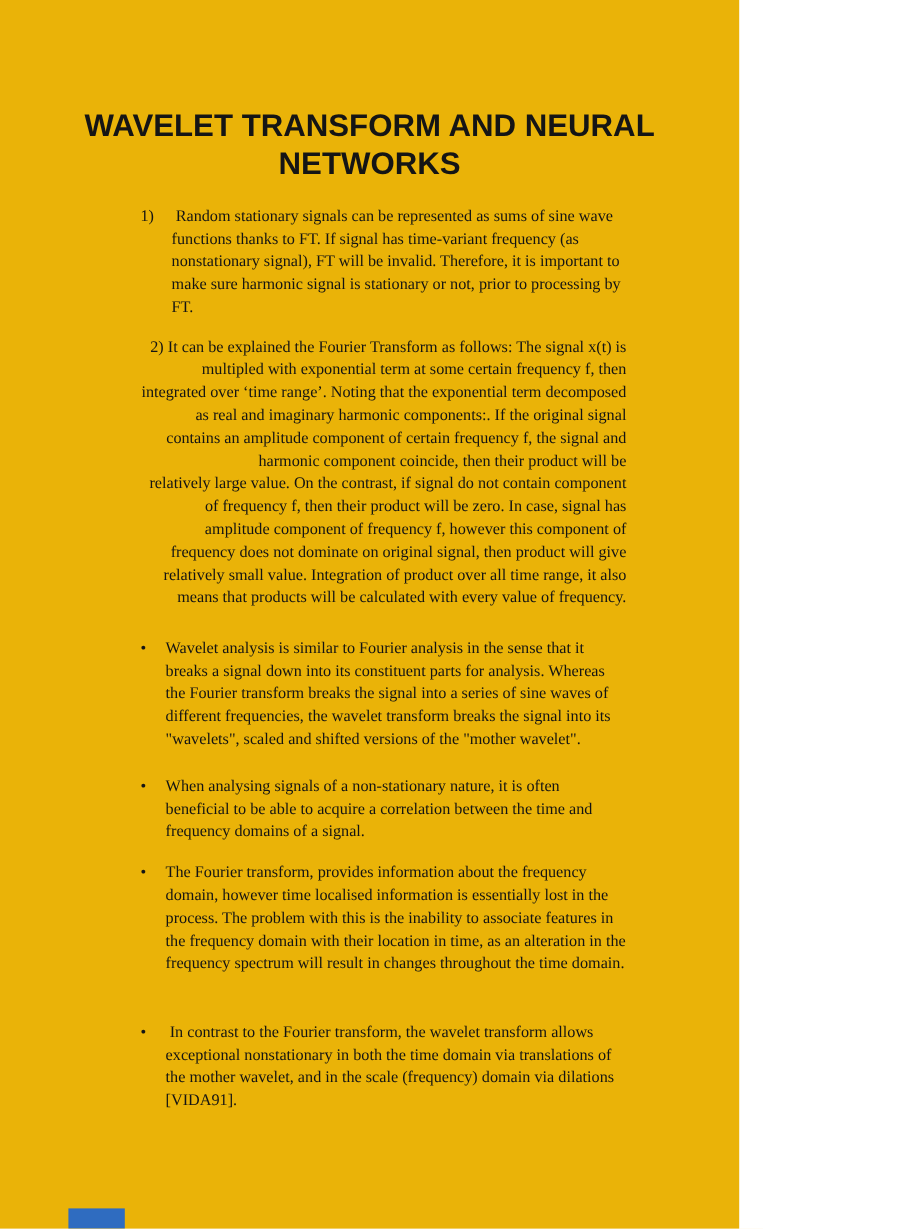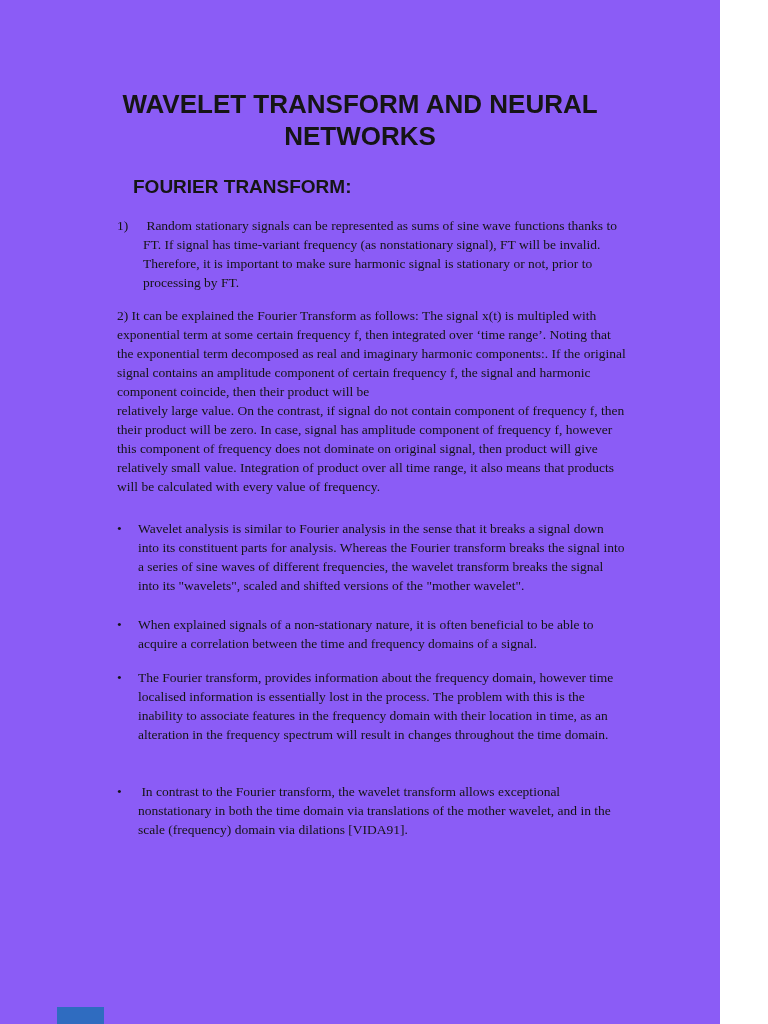--- a/index.html
+++ b/index.html
@@ -2,23 +2,23 @@
 <html><head>
 <meta charset="utf-8">
 <style>
   html, body {
     margin: 0;
     padding: 0;
     background: #ffffff;
   }
   .page {
     position: relative;
-    width: 720px;
+    width: 616px;
     height: 1024px;
-    background: #8b5cf6;
+    background: #eab308;
     overflow: hidden;
     font-family: "Liberation Serif", serif;
     color: #111111;
   }
   .doc-title {
     margin: 88px auto 0 auto;
     width: 490px;
     text-align: center;
     font-family: "Liberation Sans", sans-serif;
     font-weight: bold;
@@ -56,20 +56,21 @@
     margin-top: 18px;
   }
   .numbered-item .num {
     flex: 0 0 26px;
   }
   .numbered-item .num-text {
     flex: 1;
   }
   .para {
     margin: 0;
+    text-align: right;
   }
   .para-2 { margin-top: 14px; }
   .para-3 { margin-top: 24px; }
   .bullet-item {
     display: flex;
     margin-top: 20px;
   }
   .bullet-item .marker {
     flex: 0 0 21px;
     font-size: 13.5px;
@@ -92,40 +93,39 @@
 </style>
 </head>
 <body>
 
 <div class="page">
 
   <h1 class="doc-title">WAVELET TRANSFORM AND NEURAL NETWORKS</h1>
 
   <div class="content">
 
-    <h2 class="section-heading heading-fourier">FOURIER TRANSFORM:</h2>
 
     <div class="numbered-item body-text">
       <span class="num">1)</span>
       <span class="num-text"> Random stationary signals can be represented as sums of sine wave functions thanks to FT. If signal has time-variant frequency (as nonstationary signal), FT will be invalid. Therefore, it is important to make sure harmonic signal is stationary or not, prior to processing by FT.</span>
     </div>
 
     <p class="para para-2 body-text">2) It can be explained the Fourier Transform as follows: The signal x(t) is multipled with exponential term at some certain frequency f, then integrated over ‘time range’. Noting that the exponential term decomposed as real and imaginary harmonic components:. If the original signal contains an amplitude component of certain frequency f, the signal and harmonic component coincide, then their product will be
 relatively large value. On the contrast, if signal do not contain component of frequency f, then their product will be zero. In case, signal has amplitude component of frequency f, however this component of frequency does not dominate on original signal, then product will give relatively small value. Integration of product over all time range, it also means that products will be calculated with every value of frequency.</p>
 
 
 
     <div class="bullet-item bullet-1 body-text">
       <span class="marker">•</span>
       <span class="bullet-text">Wavelet analysis is similar to Fourier analysis in the sense that it breaks a signal down into its constituent parts for analysis. Whereas the Fourier transform breaks the signal into a series of sine waves of different frequencies, the wavelet transform breaks the signal into its "wavelets", scaled and shifted versions of the "mother wavelet".</span>
     </div>
 
     <div class="bullet-item bullet-2 body-text">
       <span class="marker">•</span>
-      <span class="bullet-text">When explained signals of a non-stationary nature, it is often beneficial to be able to acquire a correlation between the time and frequency domains of a signal.</span>
+      <span class="bullet-text">When analysing signals of a non-stationary nature, it is often beneficial to be able to acquire a correlation between the time and frequency domains of a signal.</span>
     </div>
 
     <div class="bullet-item bullet-3 body-text">
       <span class="marker">•</span>
       <span class="bullet-text">The Fourier transform, provides information about the frequency domain, however time localised information is essentially lost in the process. The problem with this is the inability to associate features in the frequency domain with their location in time, as an alteration in the frequency spectrum will result in changes throughout the time domain.</span>
     </div>
 
     <div class="bullet-item bullet-4 body-text">
       <span class="marker">•</span>
       <span class="bullet-text"> In contrast to the Fourier transform, the wavelet transform allows exceptional nonstationary in both the time domain via translations of the mother wavelet, and in the scale (frequency) domain via dilations [VIDA91].</span>

